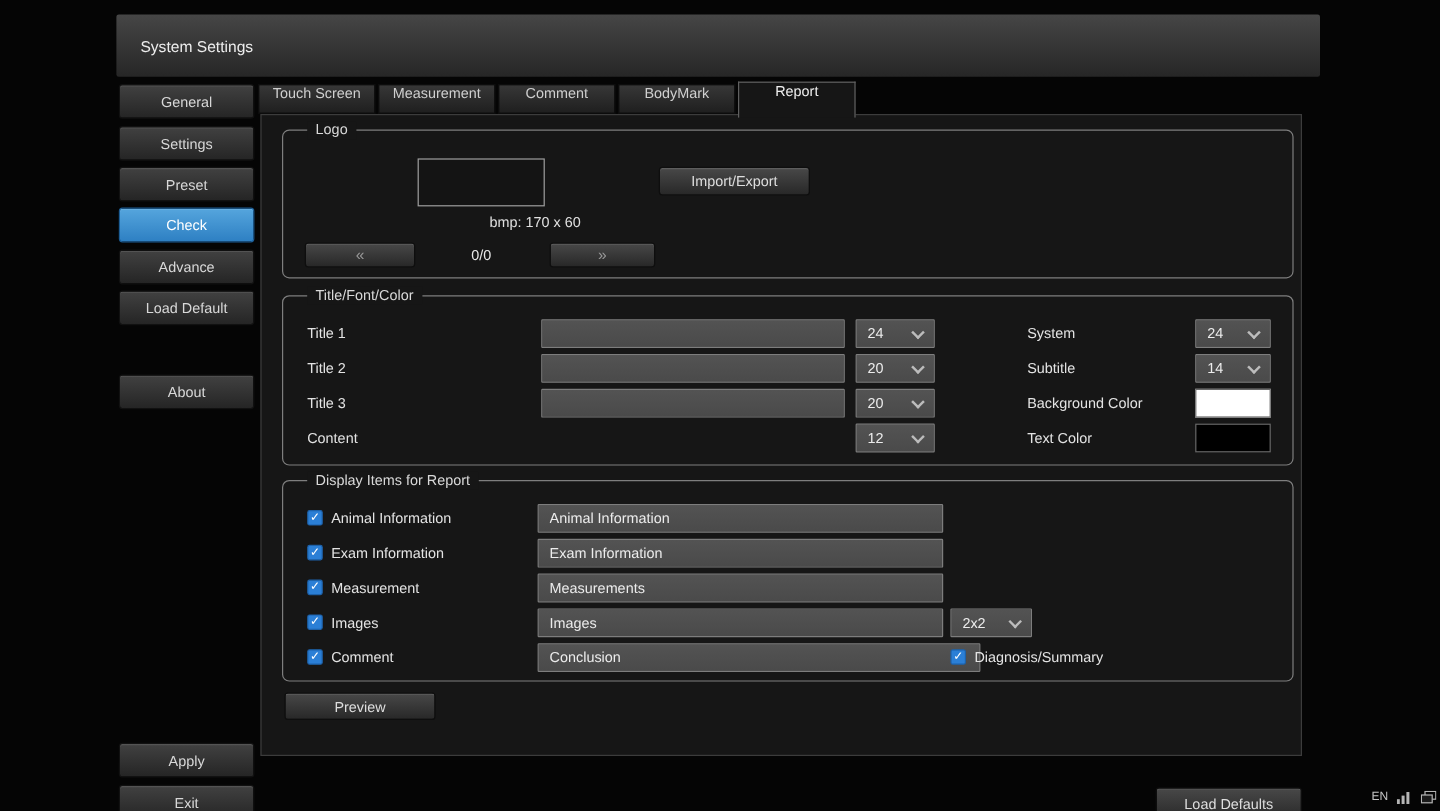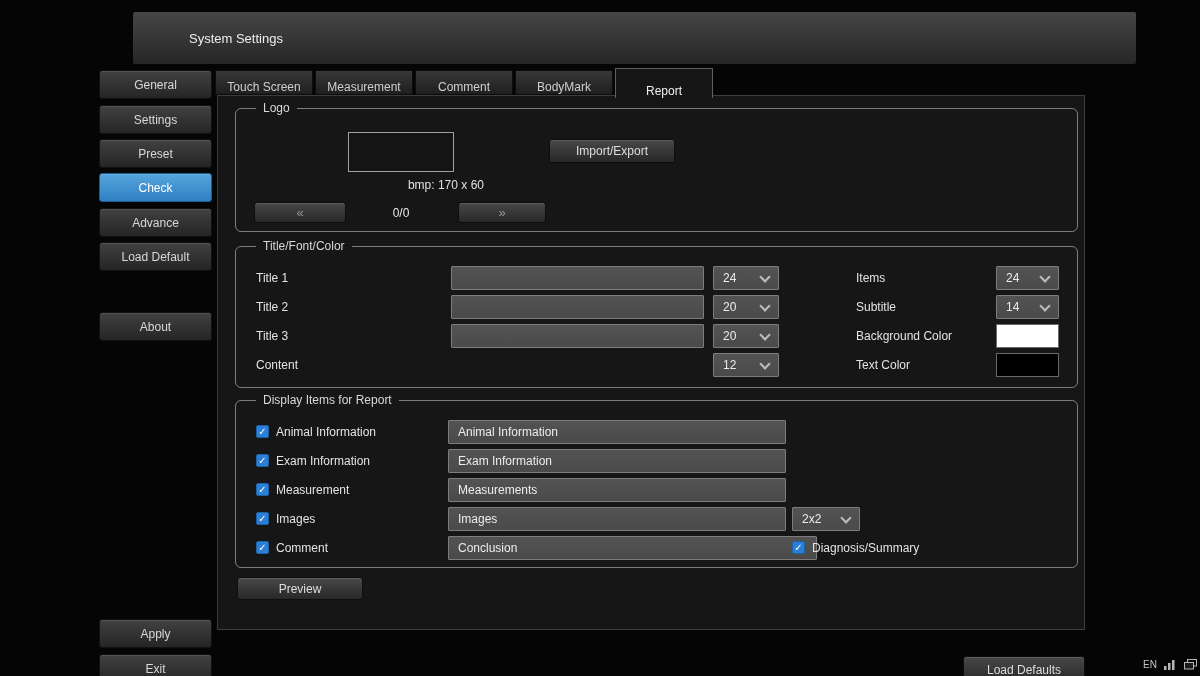--- a/index.html
+++ b/index.html
@@ -2,35 +2,35 @@
 <html><head>
 <meta charset="utf-8">
 <style>
   html,body{margin:0;padding:0;background:#000;}
   .screen{position:relative;width:1200px;height:676px;background:#050505;overflow:hidden;
           font-family:"Liberation Sans",sans-serif;color:#e0e0e0;-webkit-font-smoothing:antialiased;}
 
   
   .titlebar{position:absolute;left:97px;top:12px;width:1003px;height:52px;
             background:linear-gradient(#464646,#262626);border-radius:2px;
-            display:flex;align-items:center;padding-left:56px;box-sizing:border-box;
-            font-size:13px;color:#ededed;margin-left:36px;}
+            display:flex;align-items:center;padding-left:20px;box-sizing:border-box;
+            font-size:13px;color:#ededed;}
 
   
   .side-btn{position:absolute;left:99px;width:113px;height:29px;border-radius:3px;
             background:linear-gradient(#414141,#252525);border:1px solid #111;
             box-shadow:inset 0 1px 0 rgba(255,255,255,.10);
             display:flex;align-items:center;justify-content:center;
             font-size:12px;color:#d8d8d8;box-sizing:border-box;cursor:default;}
   .side-btn.active{background:linear-gradient(#55a5dd,#2e80c3);border-color:#1c5d95;color:#fff;}
 
   
   .tab{position:absolute;top:70px;height:25px;width:98px;
        background:linear-gradient(#373737,#1f1f1f);border:1px solid #0c0c0c;
-       display:flex;align-items:flex-end;justify-content:center;
+       display:flex;align-items:flex-start;justify-content:center;
        font-size:12px;color:#cfcfcf;box-sizing:border-box;z-index:1;}
   .tab.active{top:68px;height:30px;background:#161616;border:1px solid #606060;
               border-bottom:none;color:#efefef;z-index:3;}
 
   
   .panel{position:absolute;left:217px;top:95px;width:868px;height:535px;
          background:#161616;border:1px solid #3c3c3c;box-sizing:border-box;z-index:2;}
 
   
   .group{position:absolute;border:1px solid #7e7e7e;border-radius:6px;box-sizing:border-box;}
@@ -167,21 +167,21 @@
         <span>20</span>
         <span class="chev"></span>
       </div>
 
       <span class="lbl" style="left:20px;top:106px">Content</span>
       <div class="dd" style="left:477px;top:106px;width:66px">
         <span>12</span>
         <span class="chev"></span>
       </div>
 
-      <span class="lbl" style="left:620px;top:19px">Items</span>
+      <span class="lbl" style="left:620px;top:19px">System</span>
       <div class="dd" style="left:760px;top:19px;width:63px">
         <span>24</span>
         <span class="chev"></span>
       </div>
 
       <span class="lbl" style="left:620px;top:48px">Subtitle</span>
       <div class="dd" style="left:760px;top:48px;width:63px">
         <span>14</span>
         <span class="chev"></span>
       </div>

